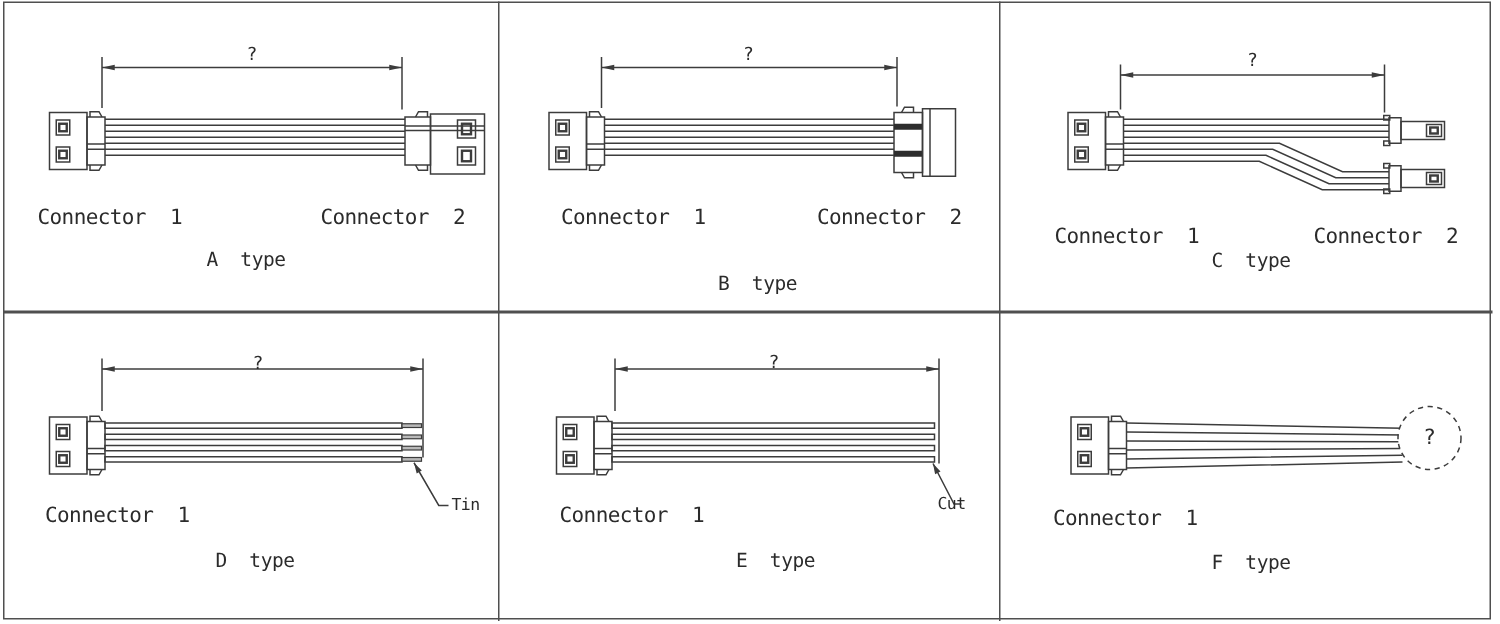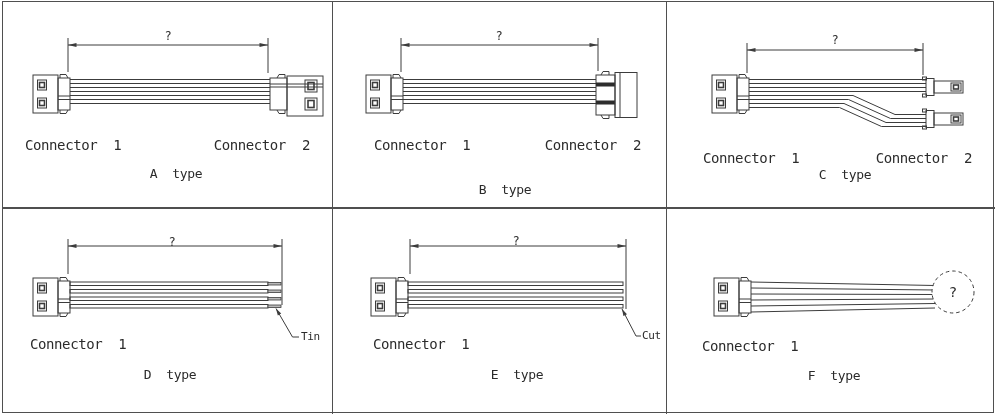--- a/index.html
+++ b/index.html
@@ -95,21 +95,21 @@
       </g>
       <g class="wire">
         <path d="M70 79.5 H270 M70 83.5 H270 M70 87.5 H270 M70 91.5 H270 M70 95.5 H270 M70 99.5 H270 M70 103.5 H270"></path>
       </g>
       <use href="#conn1" x="33" y="75"></use>
       <use href="#conn2a" x="270" y="78"></use>
     </svg>
     <span class="t q" style="left:168px;top:29px">?</span>
     <span class="t lbl" style="left:25px;top:137px">Connector  1</span>
     <span class="t lbl" style="right:23px;top:137px">Connector  2</span>
-    <span class="t cap" style="left:176px;top:166px">A  type</span>
+    <span class="t cap" style="left:164px;top:166px">A  type</span>
   </section>
 
   <section class="panel" style="left:333px;top:0;width:334px">
     <svg width="334" height="208">
       <g>
         <path d="M68 38 V72 M265 38 V71"></path>
         <path d="M68 45 H265"></path>
         <polygon class="arrow" points="68,45 76.5,43.1 76.5,46.9"></polygon>
         <polygon class="arrow" points="265,45 256.5,43.1 256.5,46.9"></polygon>
       </g>
@@ -140,21 +140,21 @@
         <path d="M82 103.5 H177 L219 122.5 H259"></path>
         <path d="M82 107.5 H172.5 L214.5 126.5 H259"></path>
       </g>
       <use href="#conn1" x="45" y="75"></use>
       <use href="#connC" x="259" y="78.5"></use>
       <use href="#connC" x="259" y="110.5"></use>
     </svg>
     <span class="t q" style="left:168px;top:33px">?</span>
     <span class="t lbl" style="left:36px;top:150px">Connector  1</span>
     <span class="t lbl" style="right:28px;top:150px">Connector  2</span>
-    <span class="t cap" style="left:178px;top:167px">C  type</span>
+    <span class="t cap" style="left:167px;top:167px">C  type</span>
   </section>
 
   <section class="panel" style="left:0;top:208px">
     <svg width="333" height="208">
       <g>
         <path d="M68 31 V66 M282 31 V97"></path>
         <path d="M68 38 H282"></path>
         <polygon class="arrow" points="68,38 76.5,36.1 76.5,39.9"></polygon>
         <polygon class="arrow" points="282,38 273.5,36.1 273.5,39.9"></polygon>
       </g>
@@ -197,21 +197,21 @@
         <rect x="75" y="96.5" width="215" height="3.5"></rect>
       </g>
       <use href="#conn1" x="38" y="70"></use>
       <g>
         <path d="M289 101 L303 128 L308 128"></path>
         <polygon class="arrow" points="289,101 290.4,108.1 294,106.3"></polygon>
       </g>
     </svg>
     <span class="t q" style="left:183px;top:26px">?</span>
     <span class="t lbl" style="left:40px;top:128px">Connector  1</span>
-    <span class="t endlbl" style="left:309px;top:121px">Cut</span>
+    <span class="t endlbl" style="left:292px;top:121px">Cut</span>
     <span class="t cap" style="left:184px;top:159px">E  type</span>
   </section>
 
   <section class="panel" style="left:667px;top:208px">
     <svg width="333" height="208">
       <g class="wire">
         <path d="M84 74 L268 77.5 M84 80 L268 82 M84 86 L268 86.5 M84 92 L268 91 M84 98 L268 95.5 M84 104 L268 100"></path>
       </g>
       <use href="#conn1" x="47" y="70"></use>
       <circle class="dashc" cx="286" cy="84" r="21"></circle>

